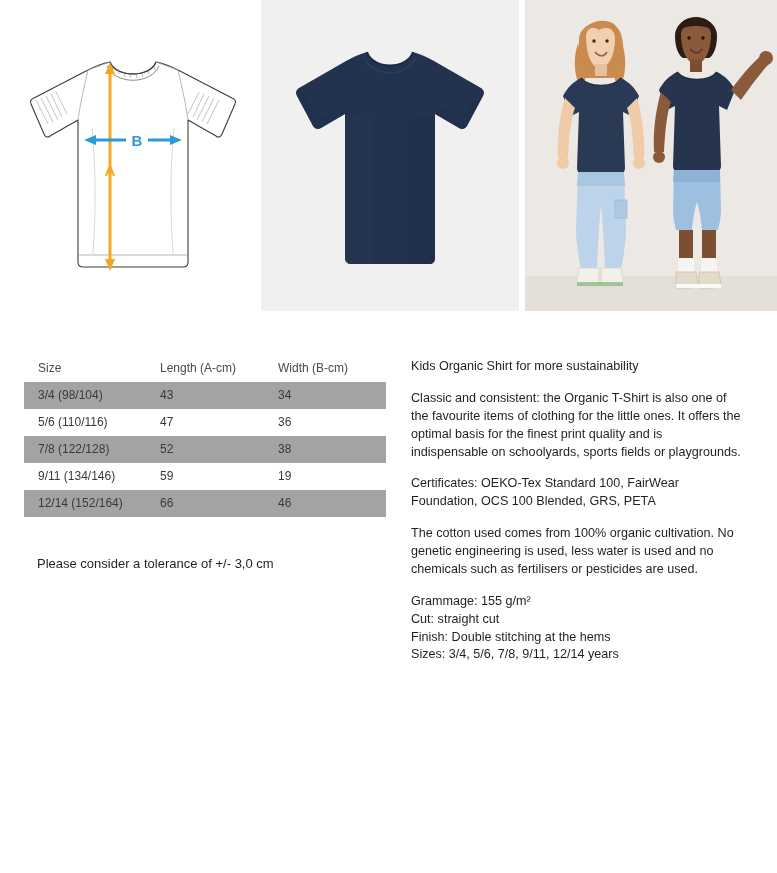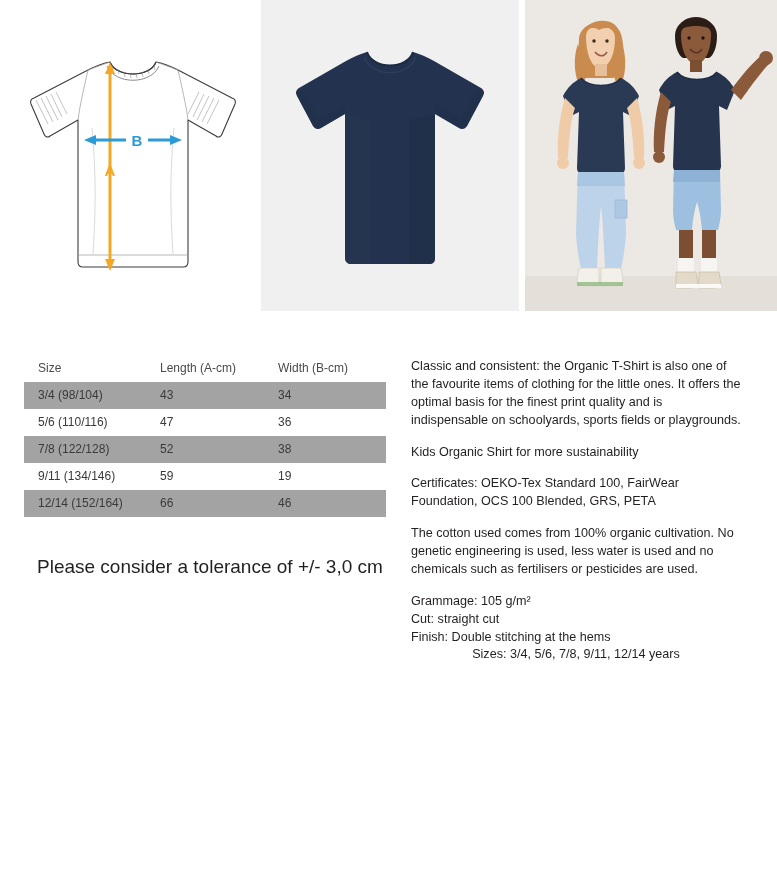--- a/index.html
+++ b/index.html
@@ -63,36 +63,36 @@
   .size-table tr.odd { background: #a3a3a3; }
   .size-table tr.even { background: #ffffff; }
   .size-table col.c1 { width: 122px; }
   .size-table col.c2 { width: 118px; }
   .size-table col.c3 { width: 122px; }
 
   .tolerance {
     position: absolute;
     left: 37px;
     top: 556px;
-    font-size: 19px;
+    font-size: 13px;
     color: #231f20;
   }
 
   
   .copy {
     position: absolute;
     left: 411px;
     top: 358px;
     width: 330px;
     font-size: 12.6px;
     line-height: 1.42;
     color: #231f20;
   }
   .copy p { margin: 0 0 14px 0; }
-  .copy p:last-child { margin-bottom: 13px; text-align: center; }
+  .copy p:last-child { margin-bottom: 13px; }
   .copy .tight { margin-bottom: 0; }
 </style>
 </head>
 <body>
 
 <div class="hero">
 
   <div class="panel panel-measure">
     <svg class="tee-draw" viewBox="0 0 255 311">
       <g fill="#ffffff" stroke="#3c3c3c" stroke-width="1.1" stroke-linejoin="round">
@@ -306,21 +306,21 @@
       <td>12/14 (152/164)</td>
       <td>66</td>
       <td>46</td>
     </tr>
   </tbody>
 </table>
 
 <div class="tolerance">Please consider a tolerance of +/- 3,0 cm</div>
 
 <div class="copy">
+  <p>Kids Organic Shirt for more sustainability</p>
   <p>Classic and consistent: the Organic T-Shirt is also one of the favourite items of clothing for the little ones. It offers the optimal basis for the finest print quality and is indispensable on schoolyards, sports fields or playgrounds.</p>
-  <p>Kids Organic Shirt for more sustainability</p>
   <p>Certificates: OEKO-Tex Standard 100, FairWear Foundation, OCS 100 Blended, GRS, PETA</p>
   <p>The cotton used comes from 100% organic cultivation. No genetic engineering is used, less water is used and no chemicals such as fertilisers or pesticides are used.</p>
-  <p class="tight">Grammage: 105 g/m²</p>
+  <p class="tight">Grammage: 155 g/m²</p>
   <p class="tight">Cut: straight  cut</p>
   <p class="tight">Finish: Double stitching at the hems</p>
   <p class="tight">Sizes: 3/4, 5/6, 7/8, 9/11, 12/14 years</p>
 </div>
 
 </body></html>

